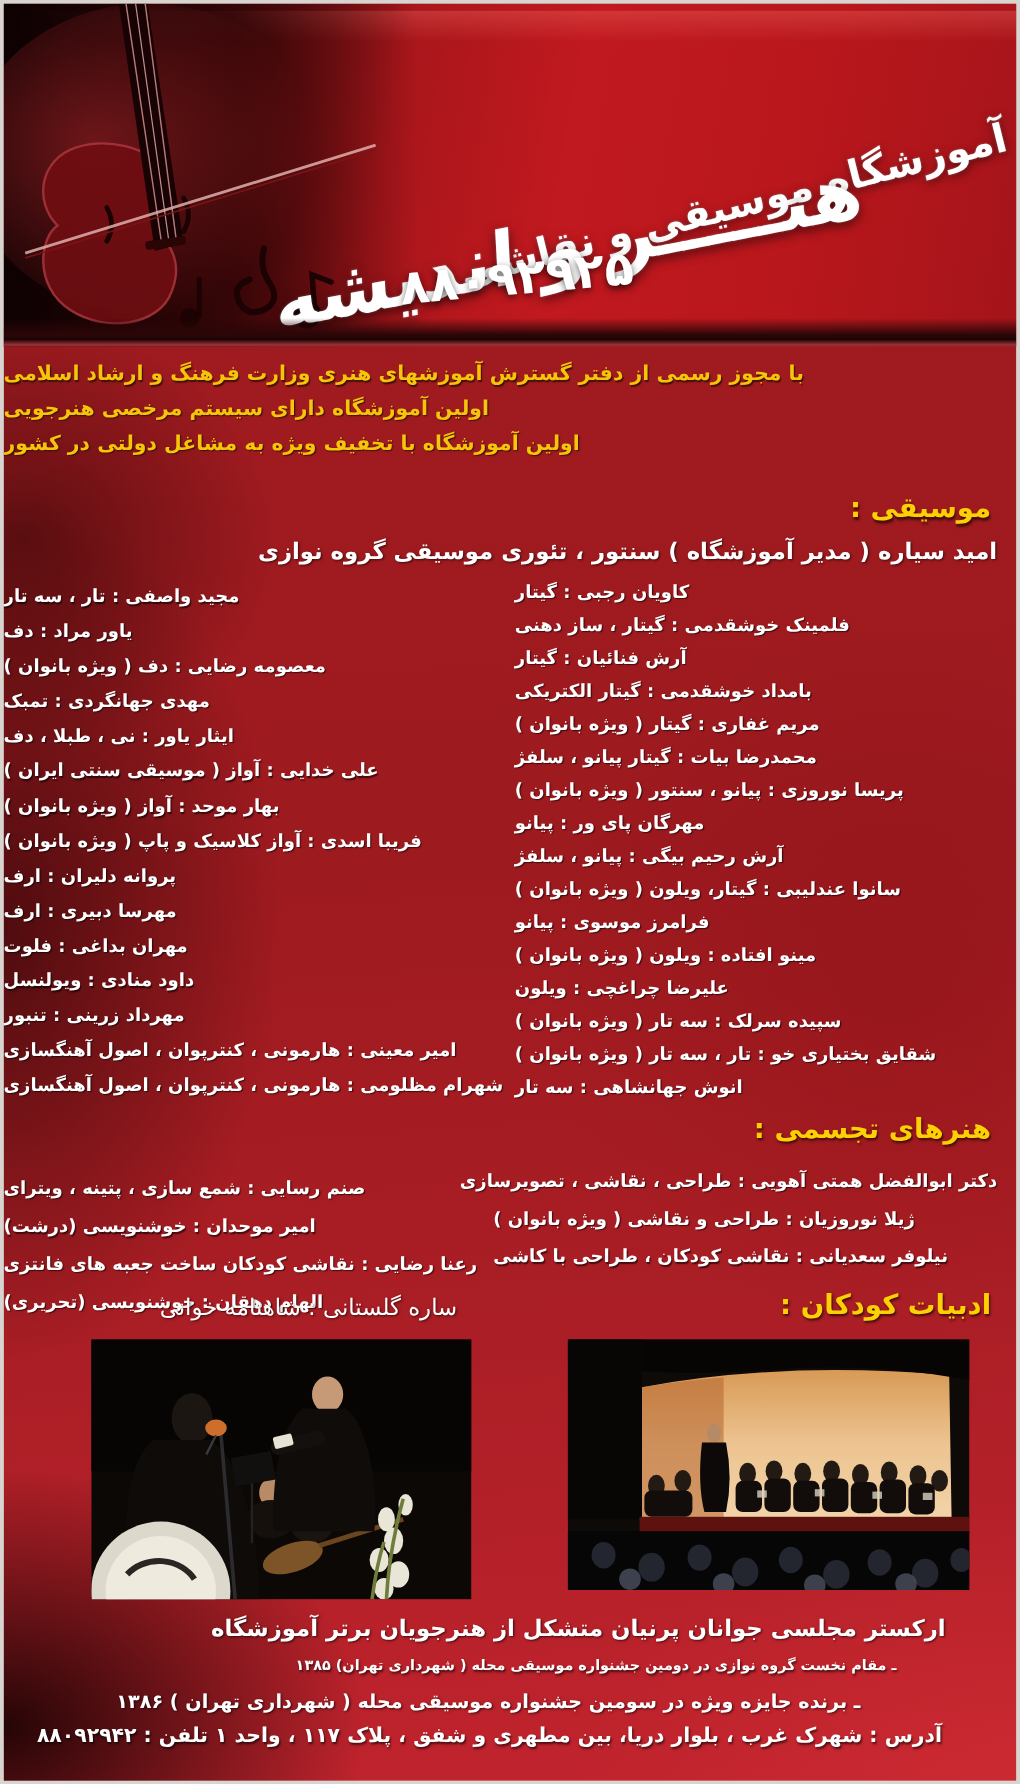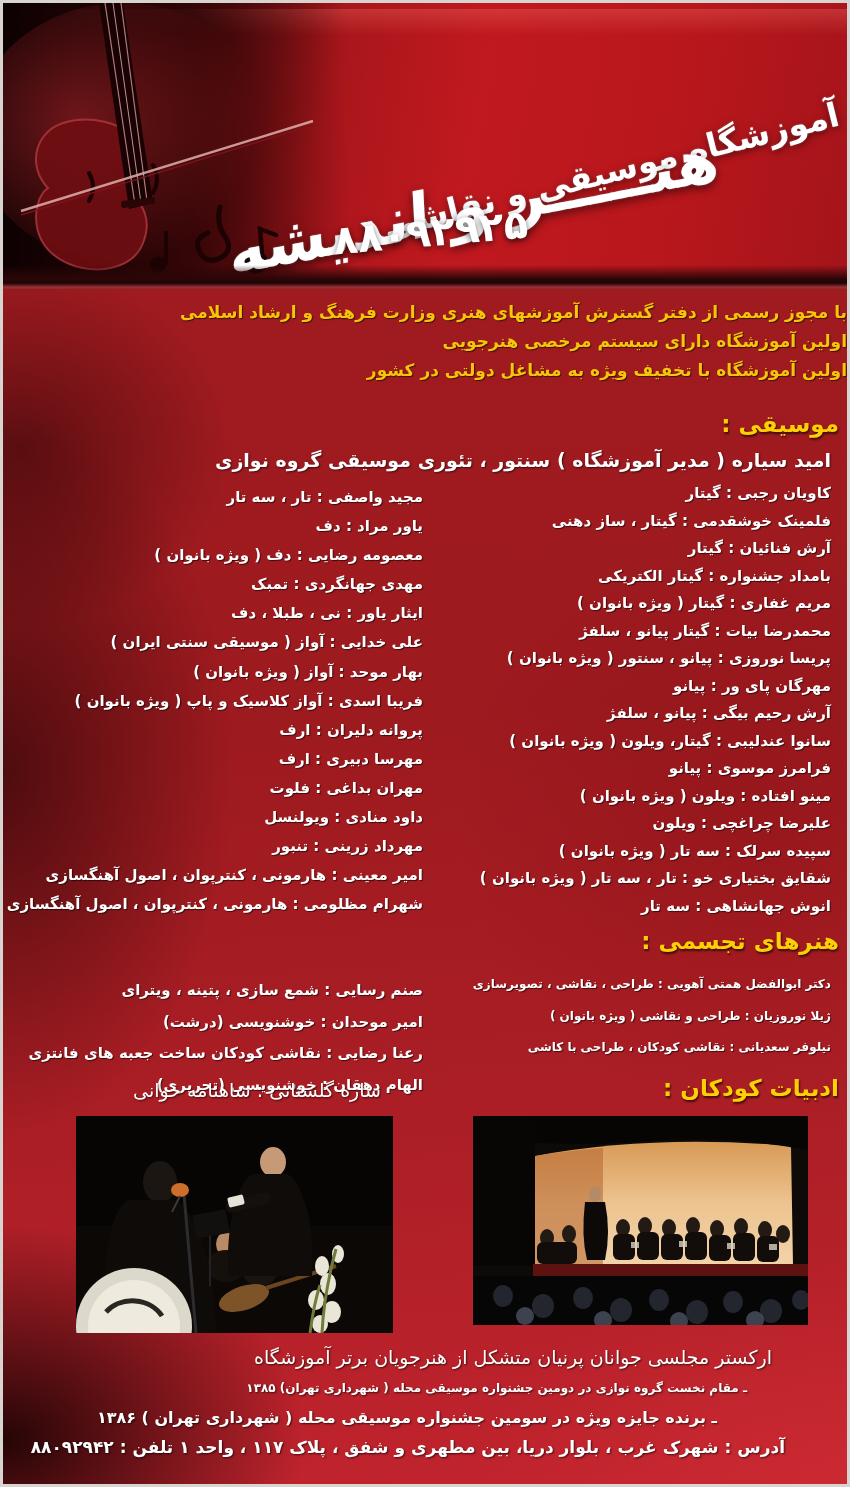--- a/index.html
+++ b/index.html
@@ -32,52 +32,52 @@
     text-shadow:0 2px 7px rgba(0,0,0,.55),0 0 2px rgba(255,255,255,.4);}
   .title-main{position:absolute;right:130px;top:118px;color:#fff;font-weight:bold;font-size:62px;
     white-space:nowrap;transform:rotate(-11deg) skewX(-8deg);transform-origin:right top;
     text-shadow:0 3px 10px rgba(0,0,0,.6),0 0 2px rgba(255,255,255,.4);}
   .header-phone{position:absolute;left:330px;top:206px;color:#fff;font-weight:bold;font-size:40px;
     letter-spacing:6px;transform:rotate(-5deg);direction:ltr;
     text-shadow:0 2px 6px rgba(0,0,0,.6);}
   .header-ridge{position:absolute;top:262px;left:0;width:100%;height:31px;
     background:linear-gradient(180deg,rgba(20,2,3,0) 0%,#2b0607 45%,#1d0405 58%,#9b3136 72%,#7e2327 80%,#35090b 100%);}
   
-  .creds{position:absolute;top:295px;left:0;width:100%;text-align:right;}
+  .creds{position:absolute;top:295px;left:0;width:100%;text-align:left;}
   .cred-line{height:29px;line-height:29px;font-size:17px;font-weight:bold;color:#f6c40b;
     text-shadow:1px 1px 1px rgba(50,15,0,.85);white-space:nowrap;}
   
-  .sec-heading{position:absolute;right:8px;color:#fdd006;font-weight:bold;font-size:23px;
+  .sec-heading{position:absolute;right:21px;color:#fdd006;font-weight:bold;font-size:23px;
     white-space:nowrap;text-shadow:1px 2px 2px rgba(40,10,0,.8);}
   .h-music{top:408px;}
   .h-visual{top:925px;}
   .h-children{top:1072px;}
   
   .director-line{position:absolute;top:446px;right:16px;color:#fff;font-weight:bold;font-size:19px;
     white-space:nowrap;text-shadow:1px 1px 2px rgba(0,0,0,.6);text-align:right;}
-  .list{position:absolute;color:#fff;font-weight:bold;text-align:right;}
+  .list{position:absolute;color:#fff;font-weight:bold;text-align:left;}
   .list .item{white-space:nowrap;text-shadow:1px 1px 1px rgba(0,0,0,.6);}
   .col-right{top:477px;right:16px;width:402px;font-size:15px;}
   .col-right .item{height:27.5px;line-height:27.5px;}
   .col-left{top:480px;left:0;width:420px;font-size:15px;}
   .col-left .item{height:29.1px;line-height:29.1px;}
-  .va-right{top:966px;right:16px;width:420px;font-size:12px;}
+  .va-right{top:966px;right:16px;width:420px;font-size:15px;}
   .va-right .item{height:31.5px;line-height:31.5px;}
   .va-left{top:944px;left:0;width:420px;font-size:15px;margin-top:28px;}
   .va-left .item{height:31.7px;line-height:31.7px;}
   .cl-item{position:absolute;top:1076px;left:0;width:378px;text-align:right;color:#fff;
     font-weight:normal;font-size:19px;white-space:nowrap;text-shadow:1px 1px 2px rgba(0,0,0,.6);}
   
   .photo{position:absolute;overflow:hidden;}
   .photo-left{left:73px;top:1113px;width:317px;height:217px;}
   .photo-right{left:470px;top:1113px;width:335px;height:209px;}
   
   .f-line{position:absolute;color:#fff;white-space:nowrap;text-align:right;
     text-shadow:1px 1px 2px rgba(0,0,0,.65);}
-  .f1{top:1343px;right:75px;font-size:19px;font-weight:normal;}
+  .f1{top:1343px;right:59px;font-size:19px;font-weight:bold;}
   .f2{top:1378px;right:100px;font-size:12px;font-weight:bold;}
   .f3{top:1405px;right:130px;font-size:16px;font-weight:bold;}
   .f4{top:1434px;right:62px;font-size:17px;font-weight:bold;}
 </style>
 </head>
 <body>
 
 <div class="poster">
 
   <div class="header">
@@ -131,21 +131,21 @@
     <div class="cred-line">اولین آموزشگاه با تخفیف ویژه به مشاغل دولتی در کشور</div>
   </div>
 
   <div class="sec-heading h-music">موسیقی :</div>
   <div class="director-line">امید سیاره ( مدیر آموزشگاه ) سنتور ، تئوری موسیقی گروه نوازی</div>
 
   <div class="list col-right">
     <div class="item">کاویان رجبی : گیتار</div>
     <div class="item">فلمینک خوشقدمی : گیتار ، ساز دهنی</div>
     <div class="item">آرش فنائیان : گیتار</div>
-    <div class="item">بامداد جشنواره : گیتار الکتریکی</div>
+    <div class="item">بامداد خوشقدمی : گیتار الکتریکی</div>
     <div class="item">مریم غفاری : گیتار ( ویژه بانوان )</div>
     <div class="item">محمدرضا بیات : گیتار پیانو ، سلفژ</div>
     <div class="item">پریسا نوروزی : پیانو ، سنتور ( ویژه بانوان )</div>
     <div class="item">مهرگان پای ور : پیانو</div>
     <div class="item">آرش رحیم بیگی : پیانو ، سلفژ</div>
     <div class="item">سانوا عندلیبی : گیتار، ویلون ( ویژه بانوان )</div>
     <div class="item">فرامرز موسوی : پیانو</div>
     <div class="item">مینو افتاده : ویلون ( ویژه بانوان )</div>
     <div class="item">علیرضا چراغچی : ویلون</div>
     <div class="item">سپیده سرلک : سه تار ( ویژه بانوان )</div>

